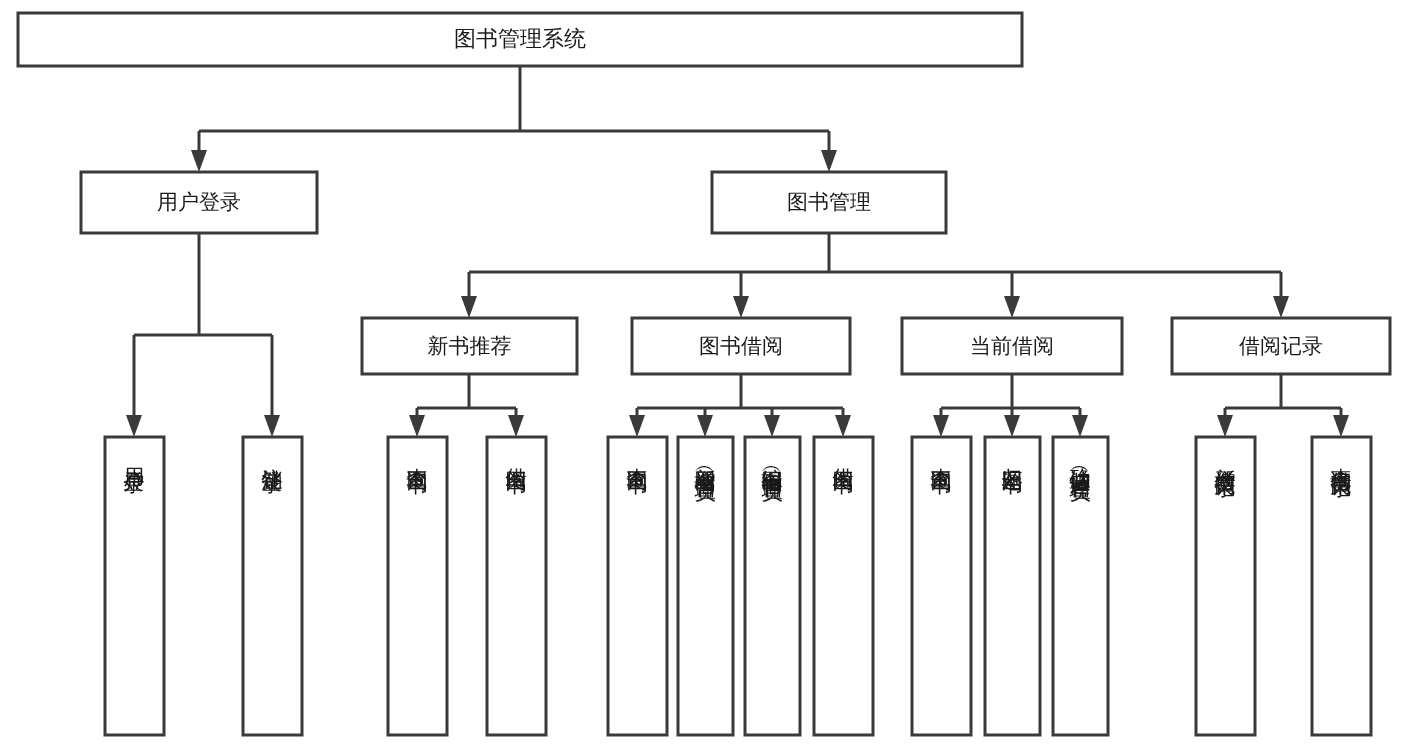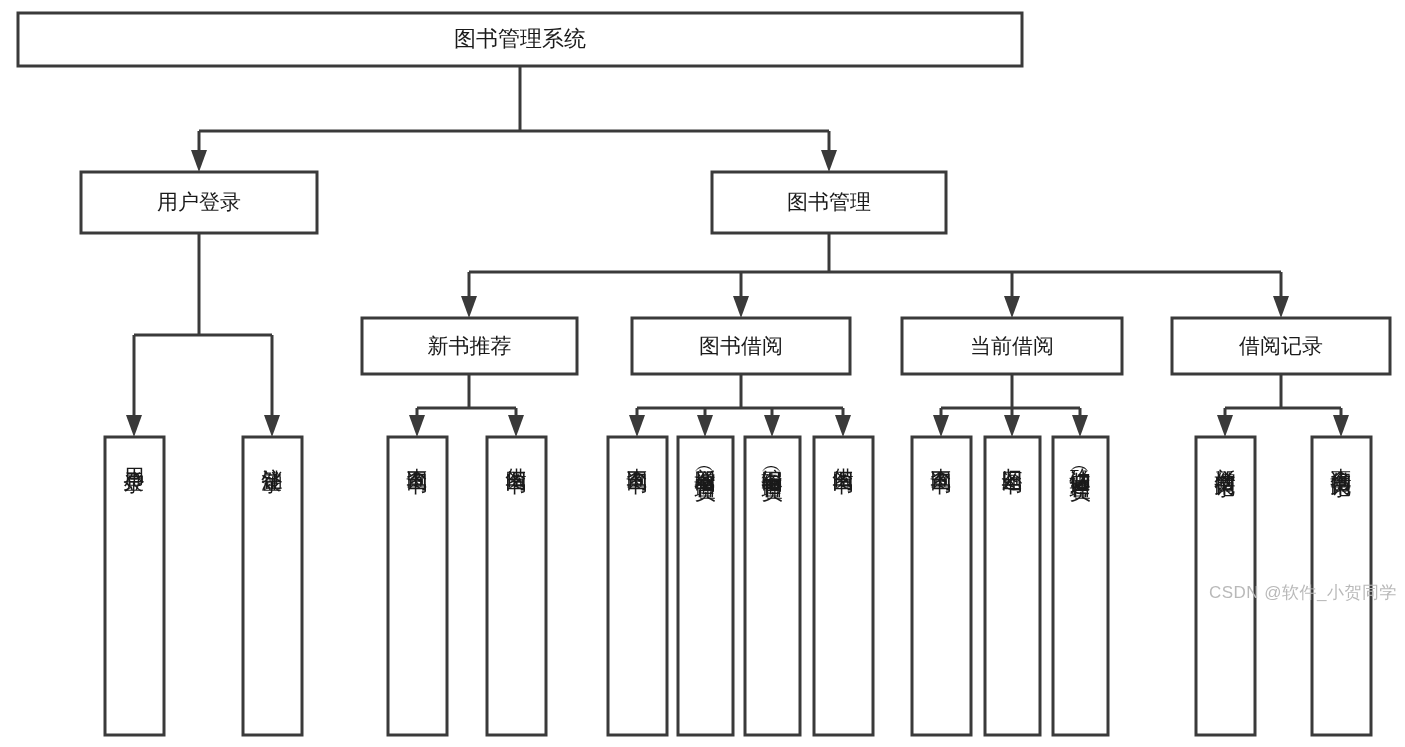--- a/index.html
+++ b/index.html
@@ -215,15 +215,14 @@
         <span class="leaf-label" style="font-size: 21px;">确认归还（管理员）</span>
       </div>
       <div class="leaf-label-wrap" style="left: 1196px; top: 451px; width: 59px; height: 278px;">
         <span class="leaf-label" style="font-size: 21px;">新增借阅记录</span>
       </div>
       <div class="leaf-label-wrap" style="left: 1312px; top: 451px; width: 59px; height: 278px;">
         <span class="leaf-label" style="font-size: 21px;">查询借阅记录</span>
       </div>
     </div>
 
-  <div class="watermark">CSDN @软件_小贺同学</div>
 
 </div>
 
 </body></html>

